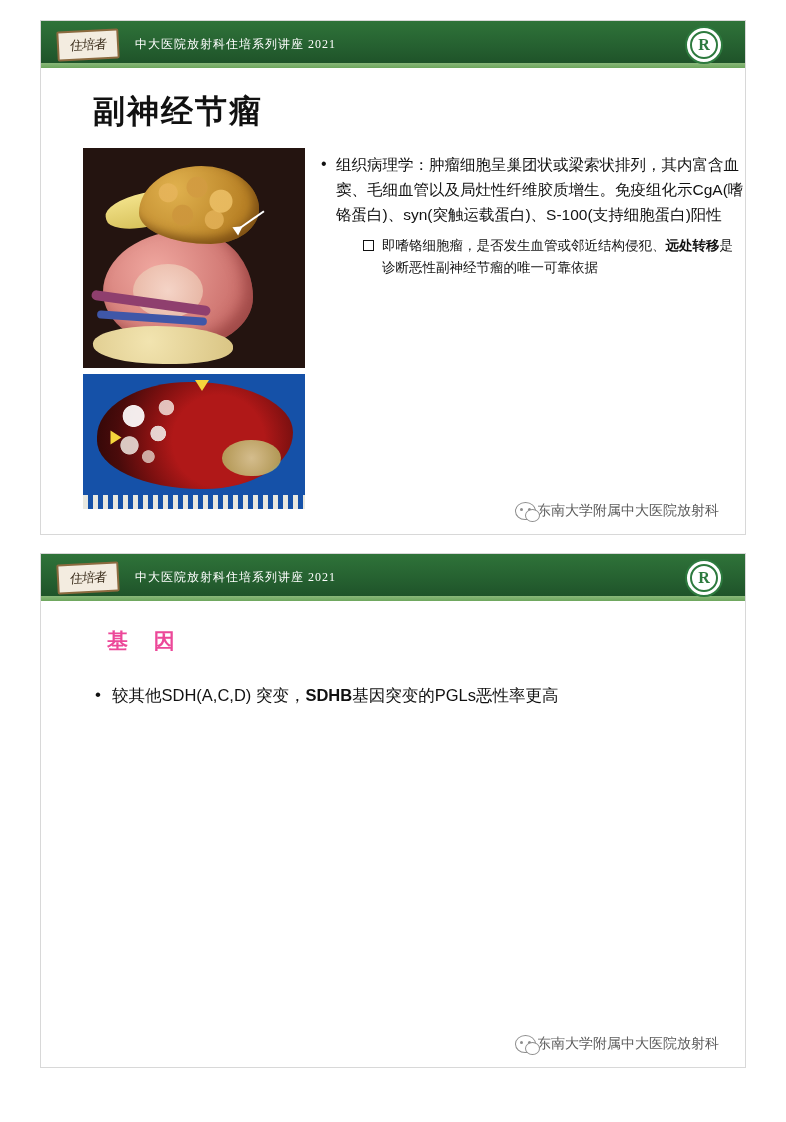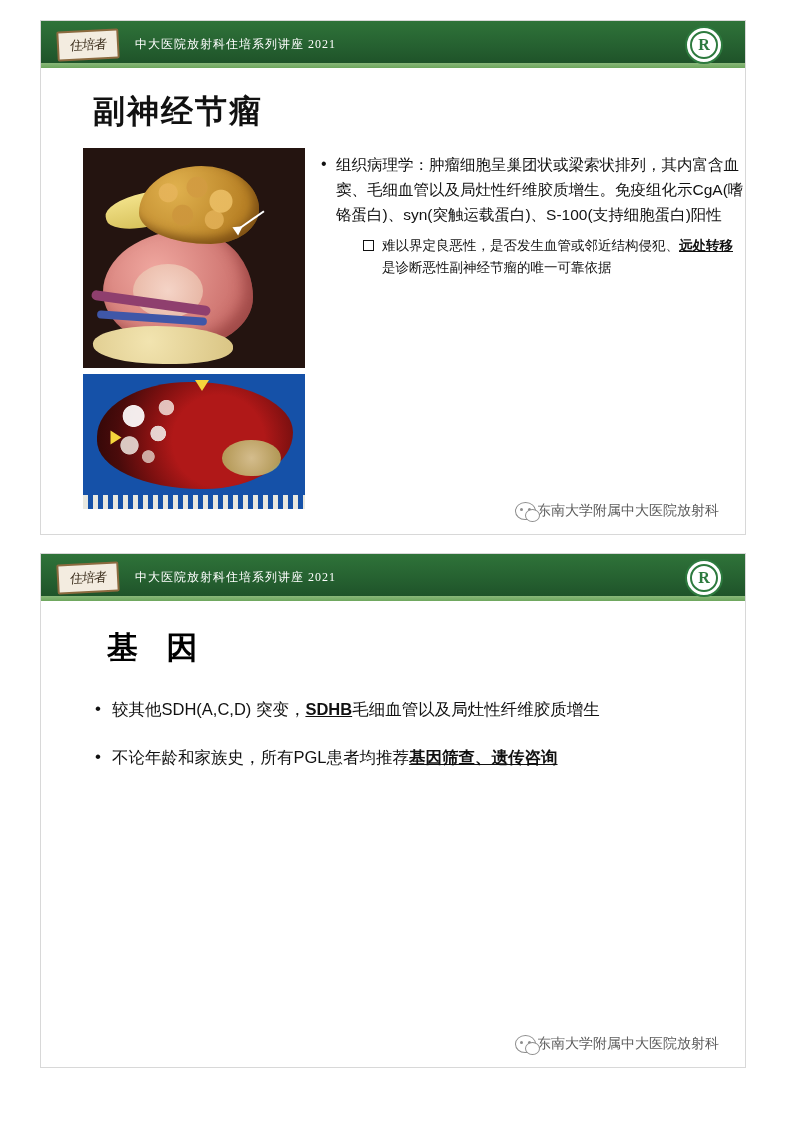--- a/index.html
+++ b/index.html
@@ -254,21 +254,21 @@
     line-height: 1.6;
     color: #111111;
   }
   ul.subbullets > li:before {
     content: "";
     position: absolute;
     left: 1px; top: 5px;
     width: 9px; height: 9px;
     border: 1.6px solid #111111;
   }
-  .bold { font-weight: bold; text-decoration: underline; }
+  .bold { font-weight: bold; }
 
   
   .wechat {
     position: absolute;
     right: 26px;
     bottom: 14px;
     display: flex;
     align-items: center;
     gap: 1px;
     color: #5c5c5c;
@@ -288,23 +288,23 @@
   }
   .wechat-icon:after {
     content:""; position:absolute; right:-5px; bottom:-3px;
     width:13px; height:11px; border-radius:50%;
     border:1.6px solid #8d8d8d; background:#ffffff;
   }
 
   
   .s2-title {
     margin: 26px 0 0 66px;
-    font-size: 31px;
+    font-size: 21px;
     font-weight: bold;
-    color: #000000;
+    color: #ec4899;
     letter-spacing: 10px;
   }
   .s2-body {
     margin: 26px 48px 0 52px;
   }
   .s2-body ul.bullets > li {
     font-size: 16.5px;
     line-height: 1.72;
     margin-bottom: 20px;
     padding-left: 19px;
@@ -353,21 +353,21 @@
           <div class="gp-ruler"></div>
         </div>
       </div>
 
       <div class="s1-text">
         <ul class="bullets">
           <li>
             <span>组织病理学：肿瘤细胞呈巢团状或梁索状排列，其内富含血窦、毛细血管以及局灶性纤维胶质增生。免疫组化示CgA(嗜铬蛋白)、syn(突触运载蛋白)、S-100(支持细胞蛋白)阳性</span>
             <ul class="subbullets">
               <li>
-                <span>难以界定良恶性，是否发生血管或邻近结构侵犯、</span><span class="bold">远处转移</span><span>是诊断恶性副神经节瘤的唯一可靠依据</span>
+                <span>即嗜铬细胞瘤，是否发生血管或邻近结构侵犯、</span><span class="bold">远处转移</span><span>是诊断恶性副神经节瘤的唯一可靠依据</span>
               </li>
             </ul>
           </li>
         </ul>
       </div>
     </div>
 
     <div class="wechat">
       <span class="wechat-icon"></span>
       <span>东南大学附属中大医院放射科</span>
@@ -384,24 +384,21 @@
       <div class="banner-logo">
         <div class="inner">R</div>
       </div>
     </div>
 
     <div class="s2-title">基 因</div>
 
     <div class="s2-body">
       <ul class="bullets">
         <li>
-          <span>较其他SDH(A,C,D) 突变，</span><span class="bold">SDHB</span><span>毛细血管以及局灶性纤维胶质增生</span>
-        </li>
-        <li>
-          <span>不论年龄和家族史，所有PGL患者均推荐</span><span class="bold">基因筛查、遗传咨询</span><span></span>
+          <span>较其他SDH(A,C,D) 突变，</span><span class="bold">SDHB</span><span>基因突变的PGLs恶性率更高</span>
         </li>
       </ul>
     </div>
 
     <div class="wechat">
       <span class="wechat-icon"></span>
       <span>东南大学附属中大医院放射科</span>
     </div>
   </div>
 

